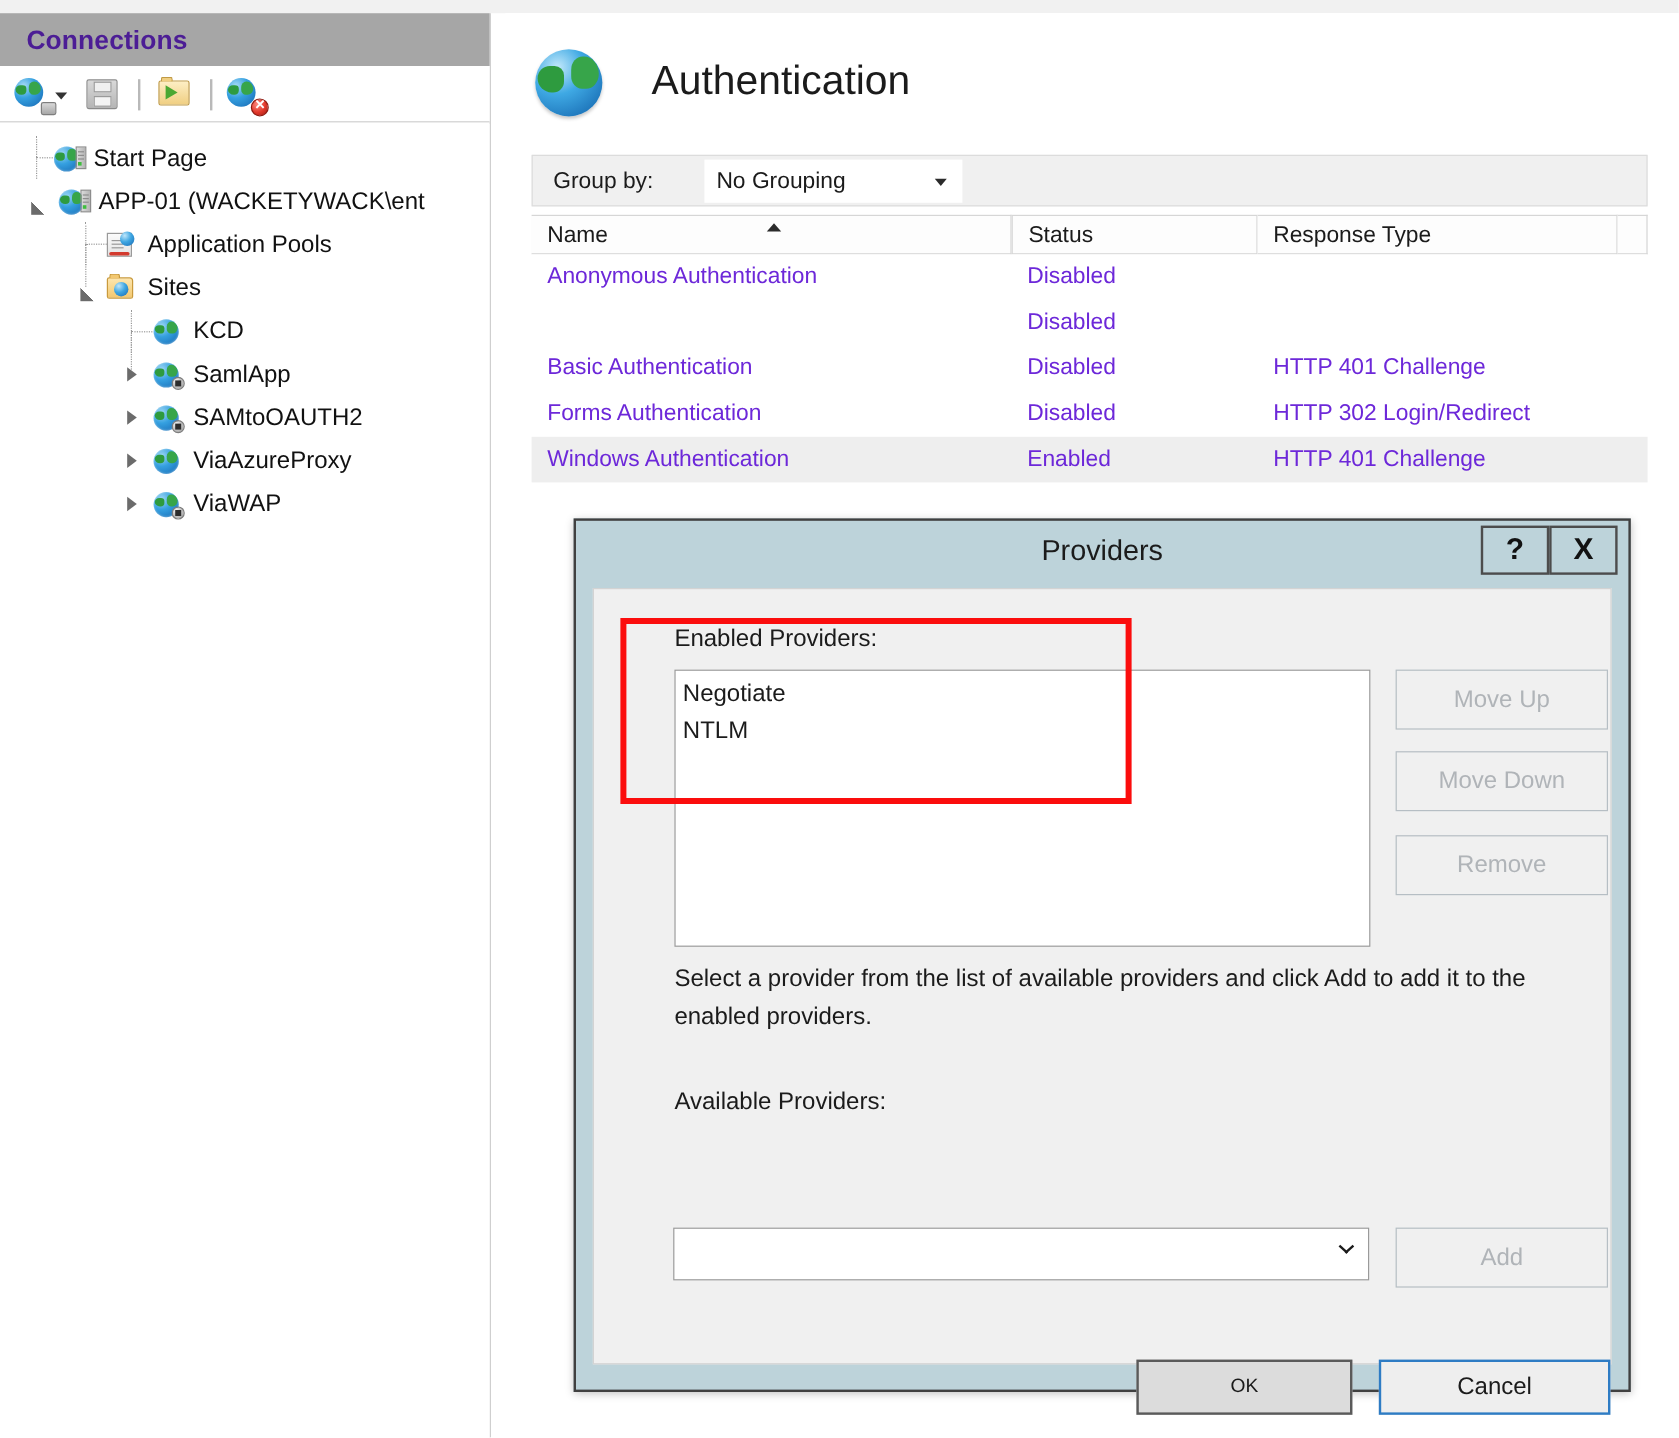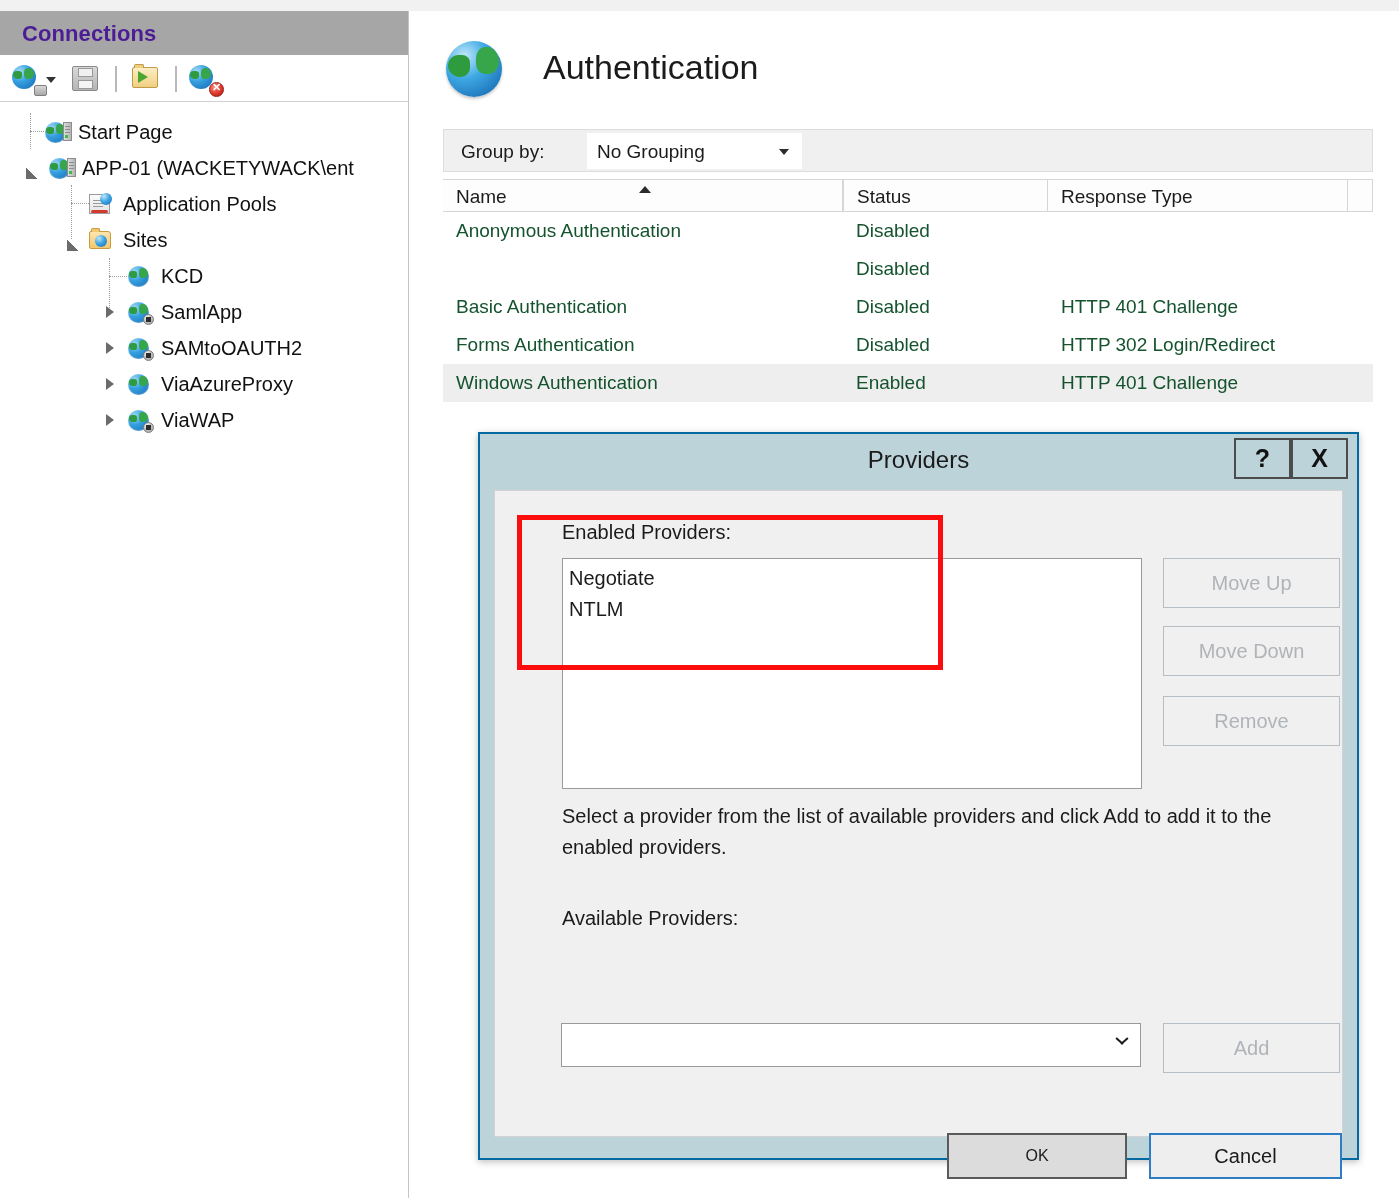--- a/index.html
+++ b/index.html
@@ -325,30 +325,30 @@
   .trow {
     position: relative; height: 38px;
     background: #ffffff;
   }
   .trow.selected { background: #eeeeee; }
   .td {
     position: absolute; top: 0; height: 38px;
     display: flex; align-items: center;
   }
   .td span {
-    font-size: 19px; color: #14532d; white-space: nowrap;
+    font-size: 19px; color: #6d28d9; white-space: nowrap;
   }
 
   
   .dialog {
     position: absolute;
     left: 478px; top: 432px;
     width: 881px; height: 728px;
     background: #bdd3da;
-    border: 2px solid #0369a1;
+    border: 2px solid #404040;
     box-sizing: border-box;
     box-shadow: 0 2px 7px rgba(0,0,0,0.25);
   }
   .dlg-titlebar {
     position: absolute; left: 0; top: 0;
     width: 877px; height: 52px;
   }
   .dlg-title {
     position: absolute; left: 0; top: 12px; width: 877px;
     text-align: center;

